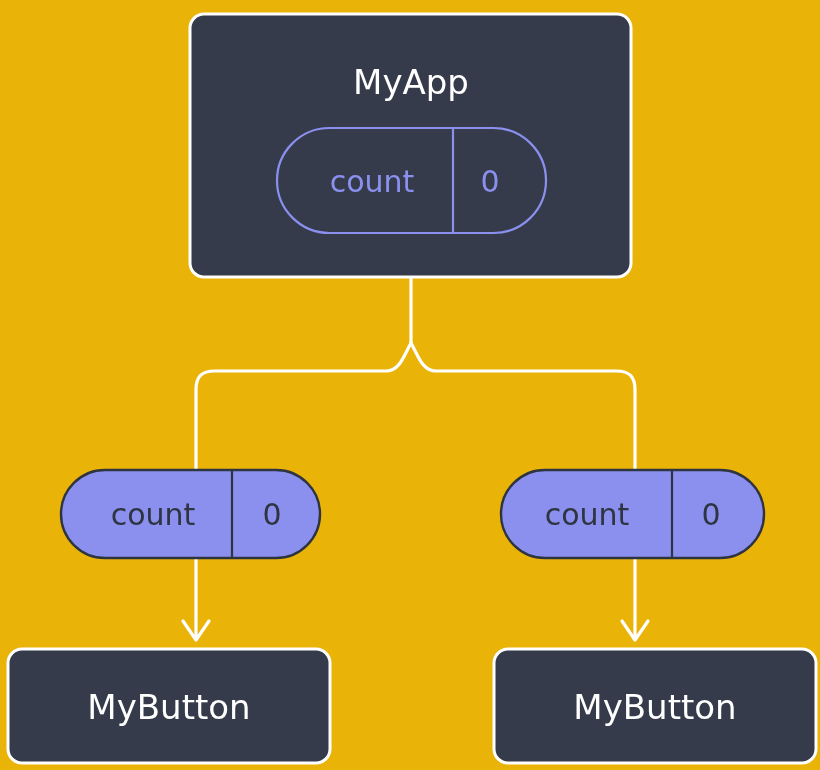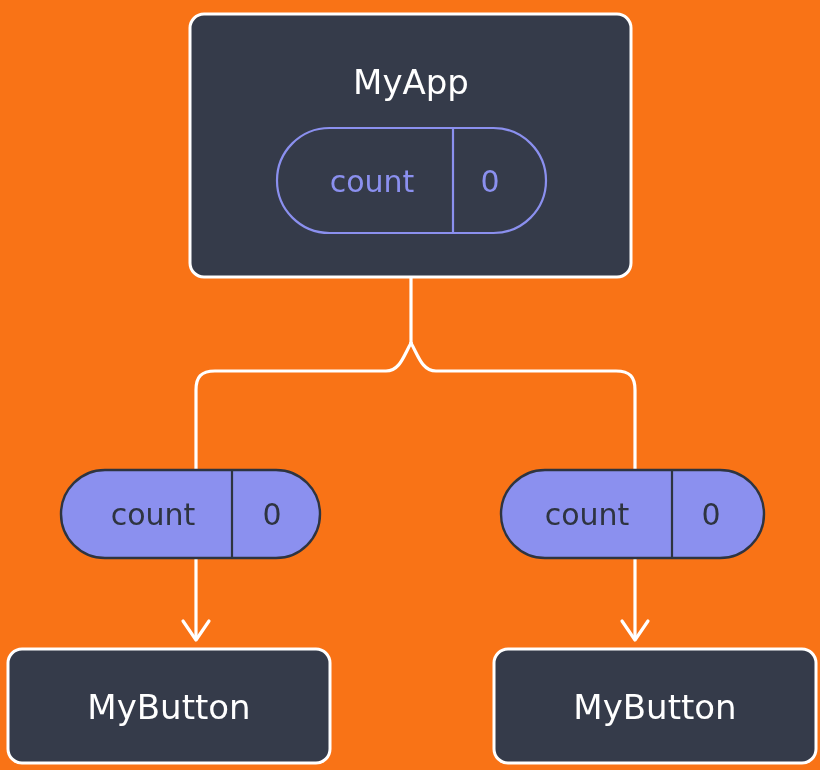--- a/index.html
+++ b/index.html
@@ -11,21 +11,21 @@
   body {
     width: 820px;
     height: 770px;
     overflow: hidden;
     font-family: "DejaVu Sans", "Liberation Sans", sans-serif;
   }
   #diagram-root {
     position: relative;
     width: 820px;
     height: 770px;
-    background: #f97316;
+    background: #eab308;
   }
   svg.diagram-canvas {
     position: absolute;
     top: 0;
     left: 0;
     width: 820px;
     height: 770px;
     display: block;
   }
   text {

